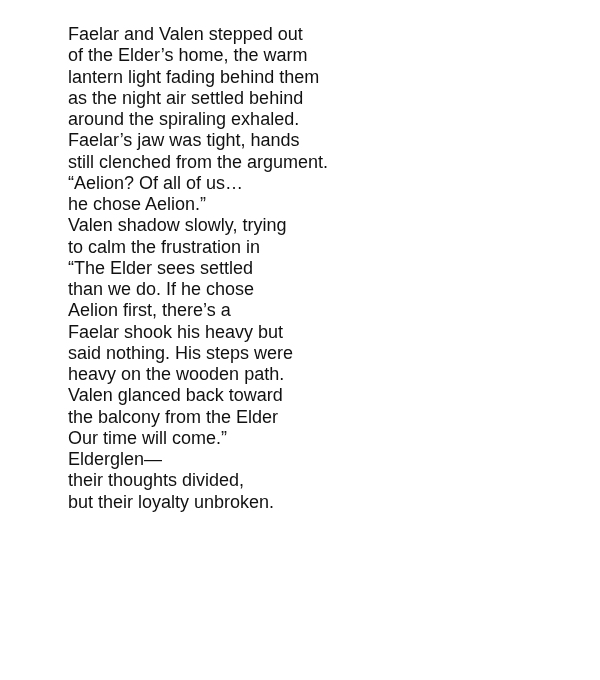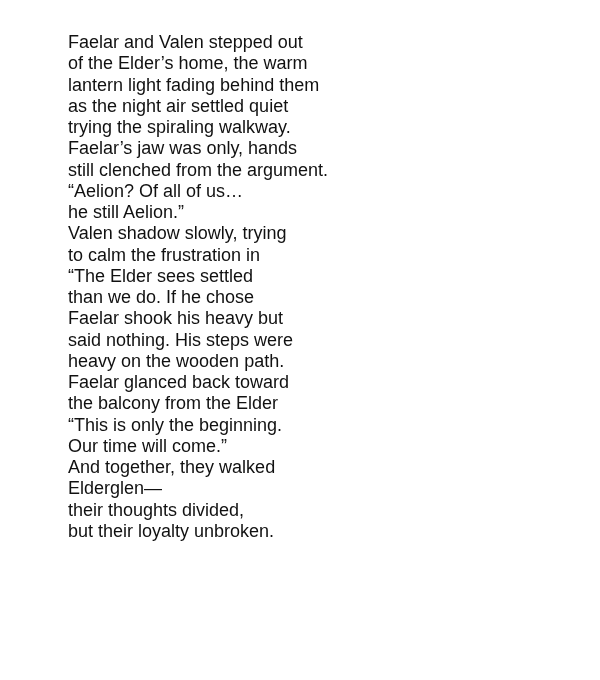--- a/index.html
+++ b/index.html
@@ -9,53 +9,52 @@
     }
     body {
       width: 600px;
       height: 680px;
       position: relative;
       overflow: hidden;
     }
     .page {
       position: absolute;
       left: 68px;
-      top: 32px;
+      top: 24px;
       width: 500px;
     }
     .line {
       font-family: "Liberation Sans", sans-serif;
       font-size: 18px;
       line-height: 21.25px;
       color: #111111;
       white-space: nowrap;
       margin: 0;
     }
   </style>
 </head>
 <body>
 
 <div class="page">
   <p class="line">Faelar and Valen stepped out</p>
   <p class="line">of the Elder’s home, the warm</p>
   <p class="line">lantern light fading behind them</p>
-  <p class="line">as the night air settled quiet</p>
-  <p class="line">trying the spiraling walkway.</p>
-  <p class="line">Faelar’s jaw was only, hands</p>
+  <p class="line">as the night air settled behind</p>
+  <p class="line">around the spiraling exhaled.</p>
+  <p class="line">Faelar’s jaw was tight, hands</p>
   <p class="line">still clenched from the argument.</p>
   <p class="line">“Aelion? Of all of us…</p>
-  <p class="line">he still Aelion.”</p>
+  <p class="line">he chose Aelion.”</p>
   <p class="line">Valen shadow slowly, trying</p>
   <p class="line">to calm the frustration in</p>
   <p class="line">“The Elder sees settled</p>
   <p class="line">than we do. If he chose</p>
+  <p class="line">Aelion first, there’s a</p>
   <p class="line">Faelar shook his heavy but</p>
   <p class="line">said nothing. His steps were</p>
   <p class="line">heavy on the wooden path.</p>
-  <p class="line">Faelar glanced back toward</p>
+  <p class="line">Valen glanced back toward</p>
   <p class="line">the balcony from the Elder</p>
-  <p class="line">“This is only the beginning.</p>
   <p class="line">Our time will come.”</p>
-  <p class="line">And together, they walked</p>
   <p class="line">Elderglen—</p>
   <p class="line">their thoughts divided,</p>
   <p class="line">but their loyalty unbroken.</p>
 </div>
 
 </body></html>

